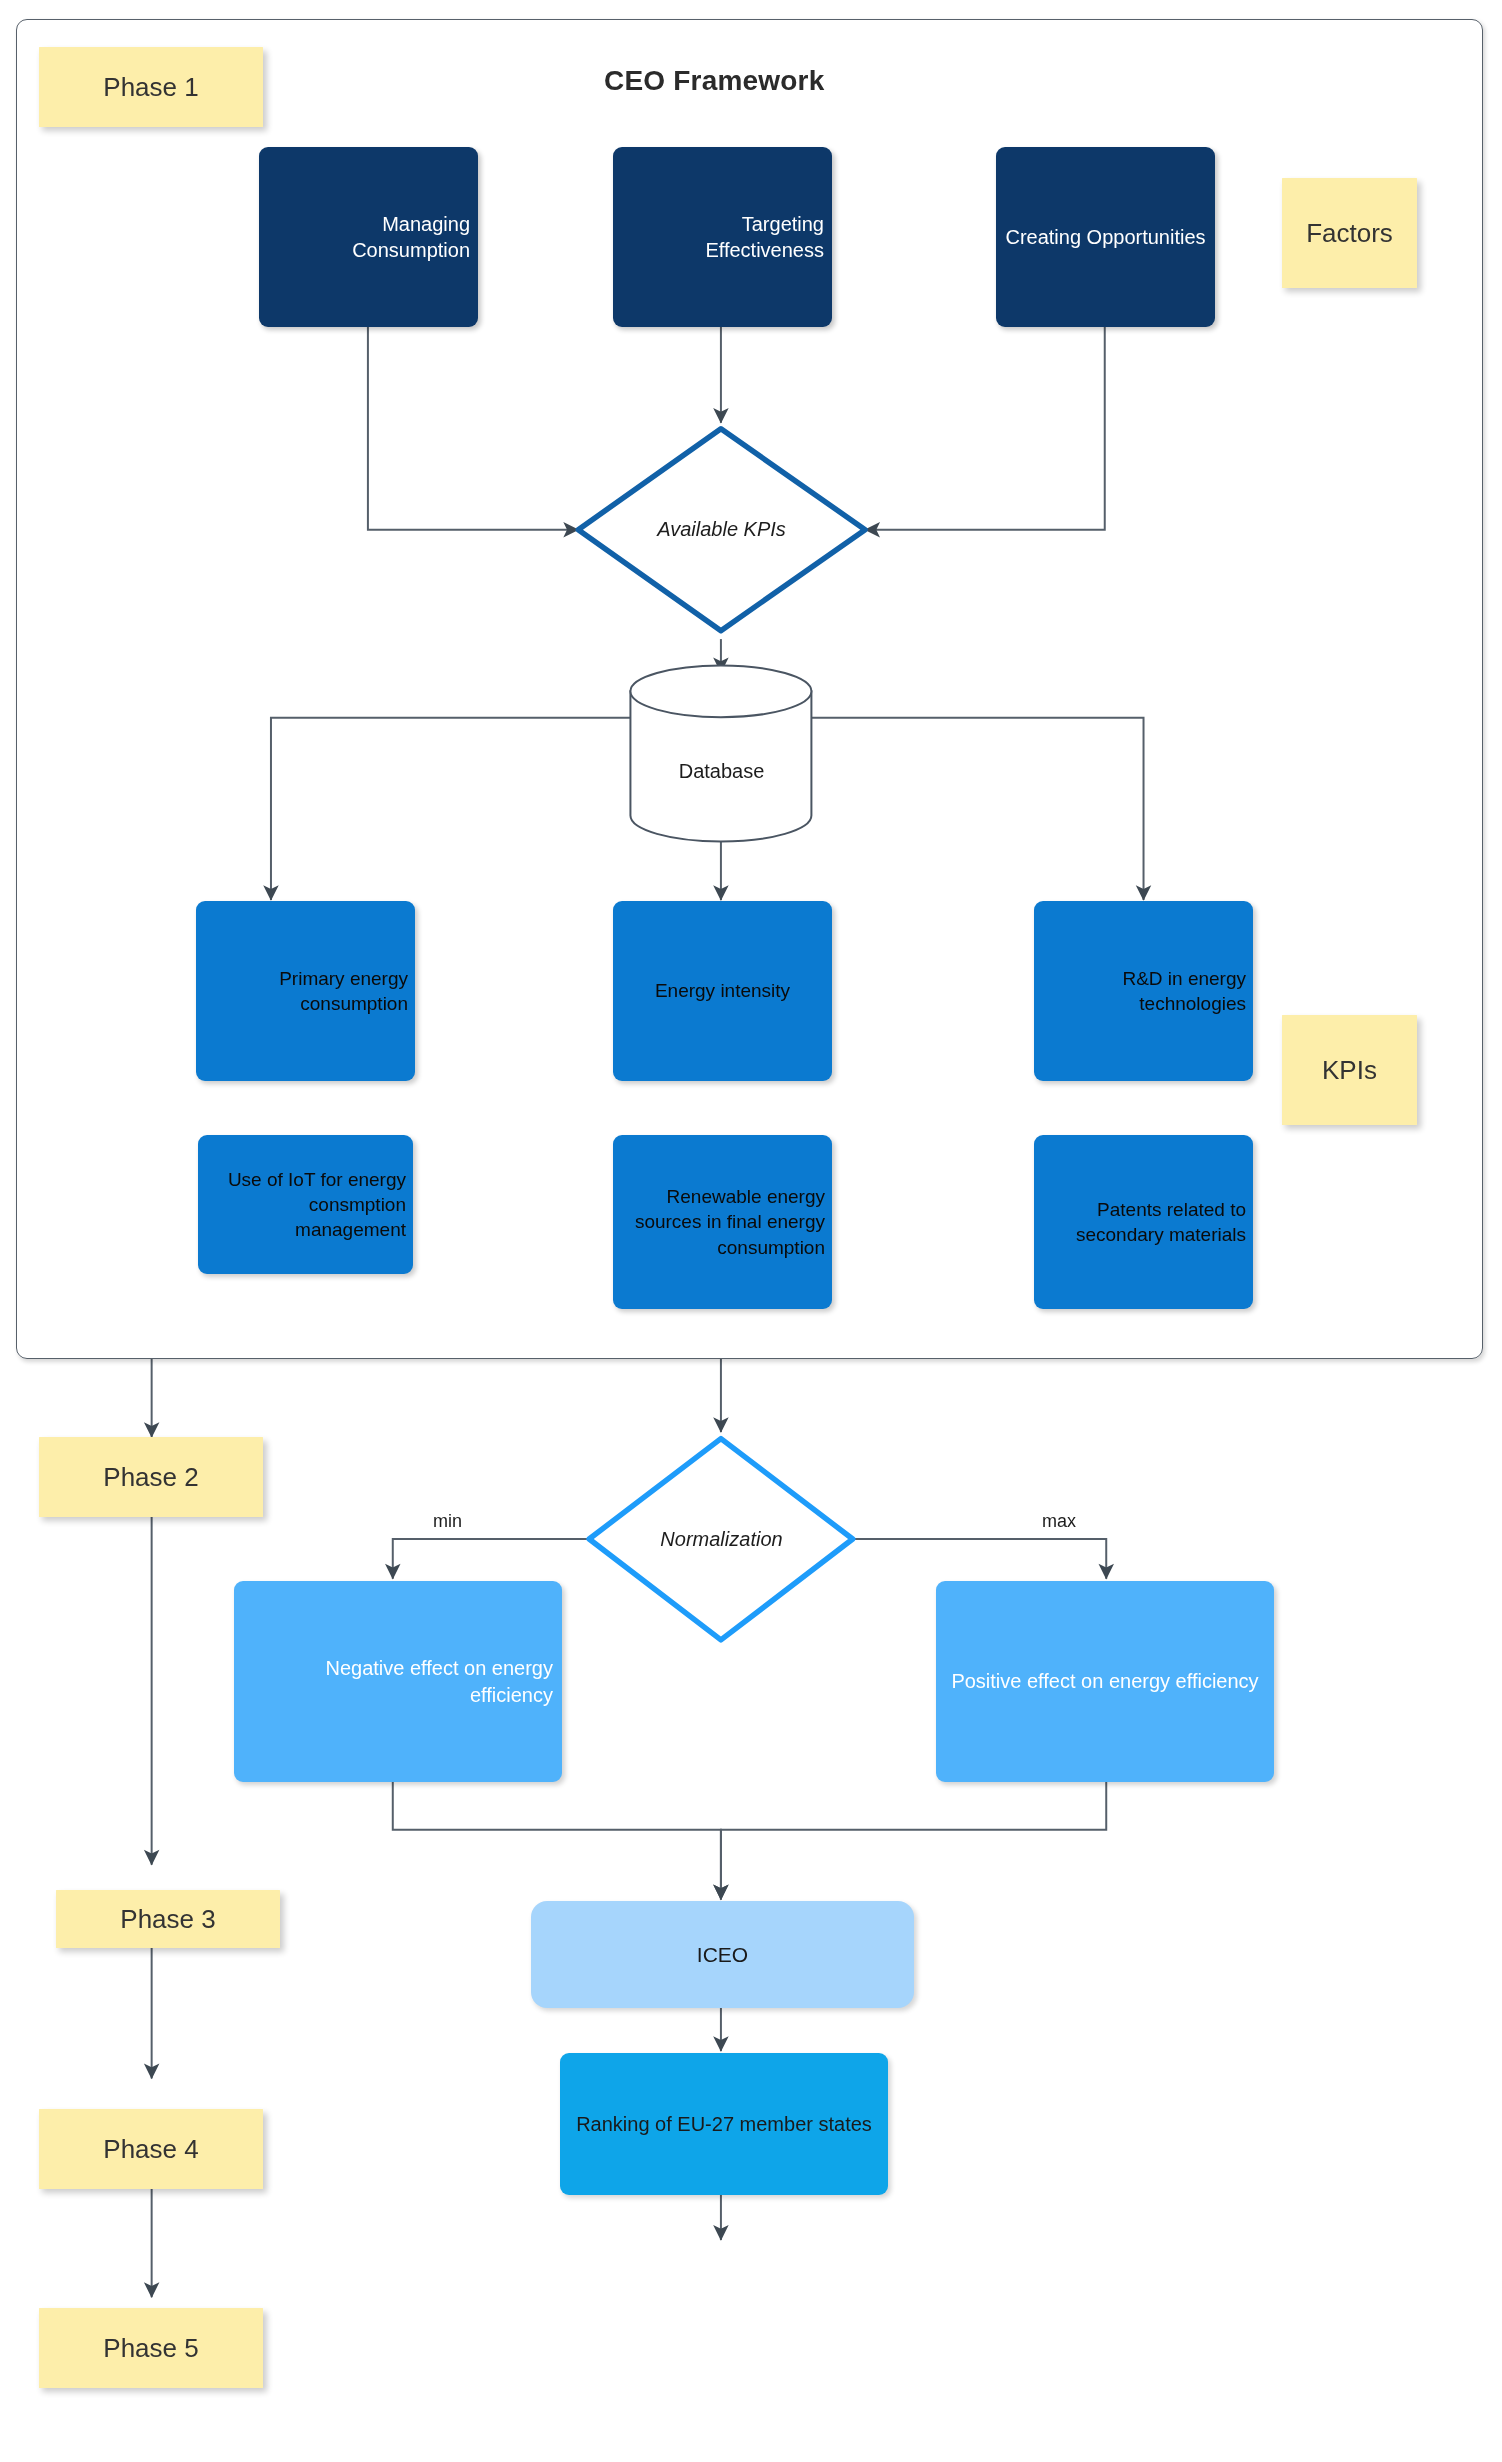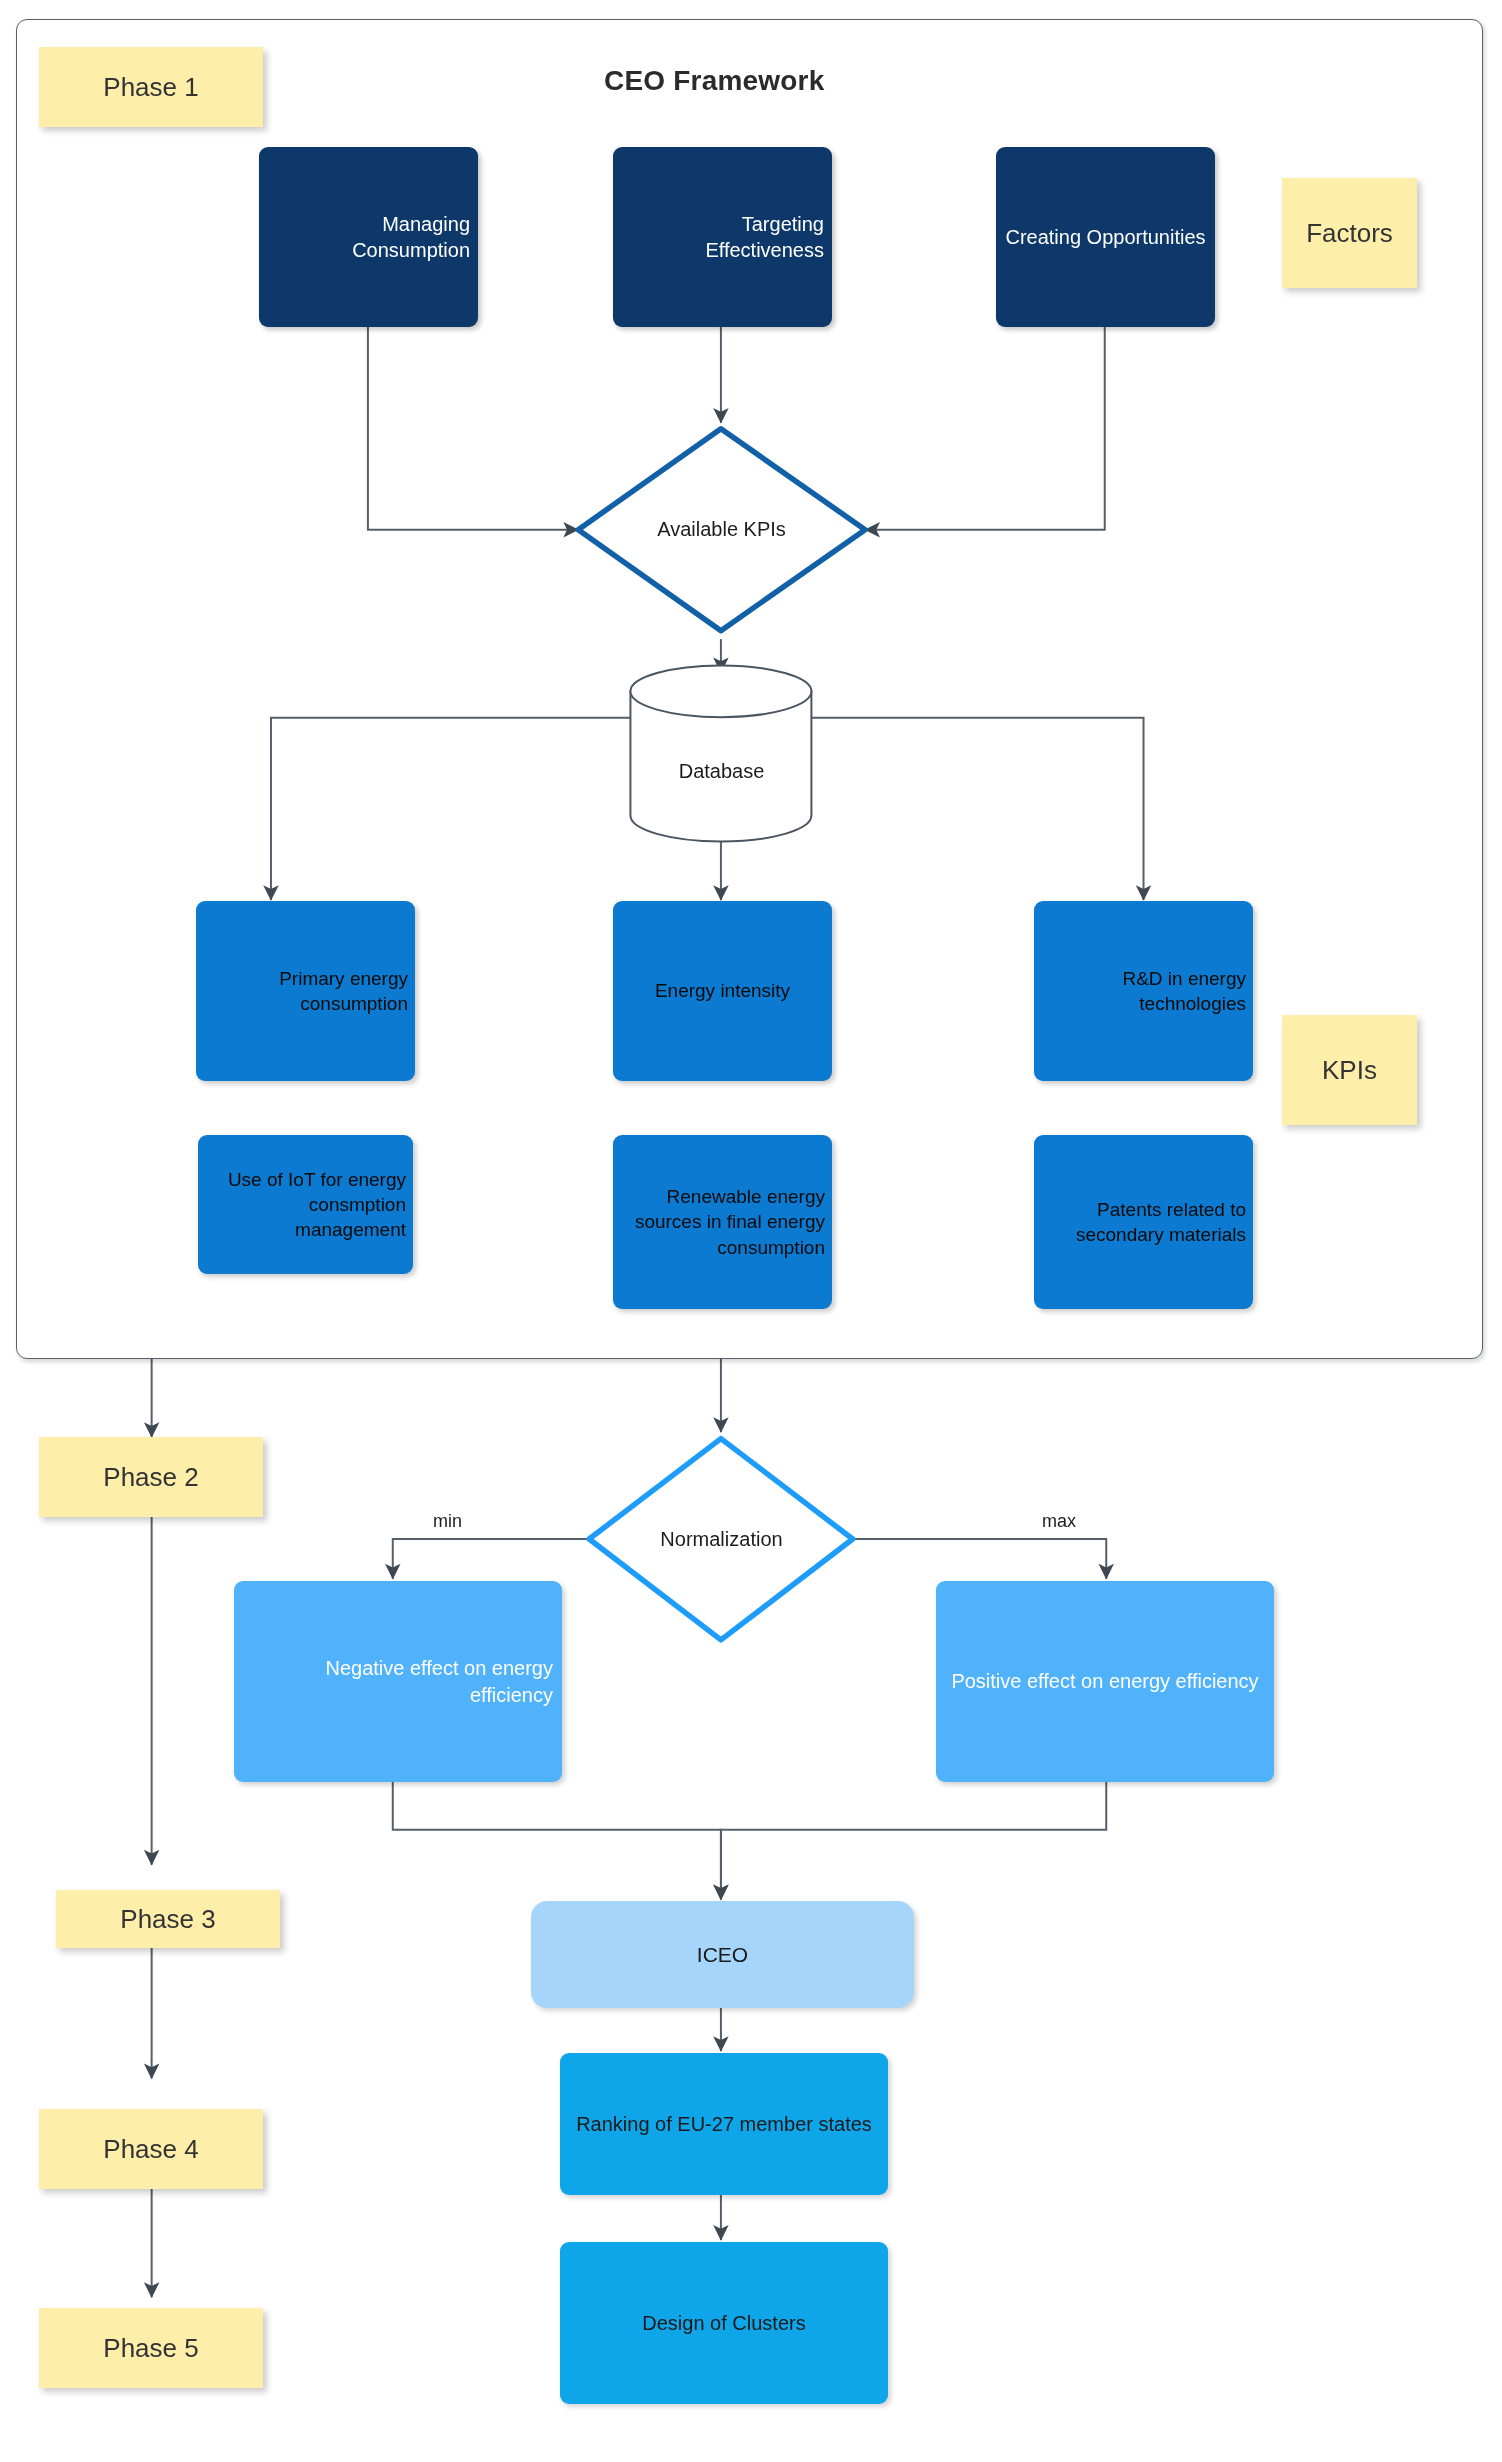--- a/index.html
+++ b/index.html
@@ -35,21 +35,21 @@
           box-shadow:2.5px 3px 5px rgba(0,0,0,.18);padding:3px 9px;}
 
   .iceo{background:#a6d5fc;color:#1a1a1a;font-size:21px;border-radius:16px;
         box-shadow:2.5px 3px 5px rgba(0,0,0,.16);padding:3px 9px;}
 
   .pale{background:#0ea5e9;color:#1a1a1a;font-size:20px;border-radius:9px;
         box-shadow:2.5px 3px 5px rgba(0,0,0,.16);padding:3px 10px;}
 
   
   .dia-label{position:absolute;font-size:20px;color:#1d1d1d;display:flex;
-             align-items:center;justify-content:center;text-align:center;}
+             align-items:center;justify-content:center;text-align:center;font-style:italic;}
 
   .db-label{position:absolute;font-size:20px;color:#1d1d1d;display:flex;
             align-items:center;justify-content:center;}
 
   .edge-label{position:absolute;font-size:18px;color:#1d1d1d;background:#fff;
               padding:0 4px;}
 </style>
 </head>
 <body>
 
@@ -138,16 +138,15 @@
   <div class="node kpi" style="left:1034px;top:1135px;width:219px;height:174px;">Patents related to secondary materials</div>
 
   <div class="edge-label" style="left:429px;top:1511px;">min</div>
   <div class="edge-label" style="left:1038px;top:1511px;">max</div>
 
   <div class="node effect" style="left:234px;top:1581px;width:328px;height:201px;">Negative effect on energy efficiency</div>
   <div class="node effect" style="left:936px;top:1581px;width:338px;height:201px;">Positive effect on energy efficiency</div>
 
   <div class="node iceo" style="left:531px;top:1901px;width:383px;height:107px;">ICEO</div>
   <div class="node pale" style="left:560px;top:2053px;width:328px;height:142px;">Ranking of EU-27 member states</div>
-  <div class="node pale" style="left:560px;top:2242px;width:328px;height:162px;">Design of Clusters</div>
 
 </div>
 
 
 </body></html>

